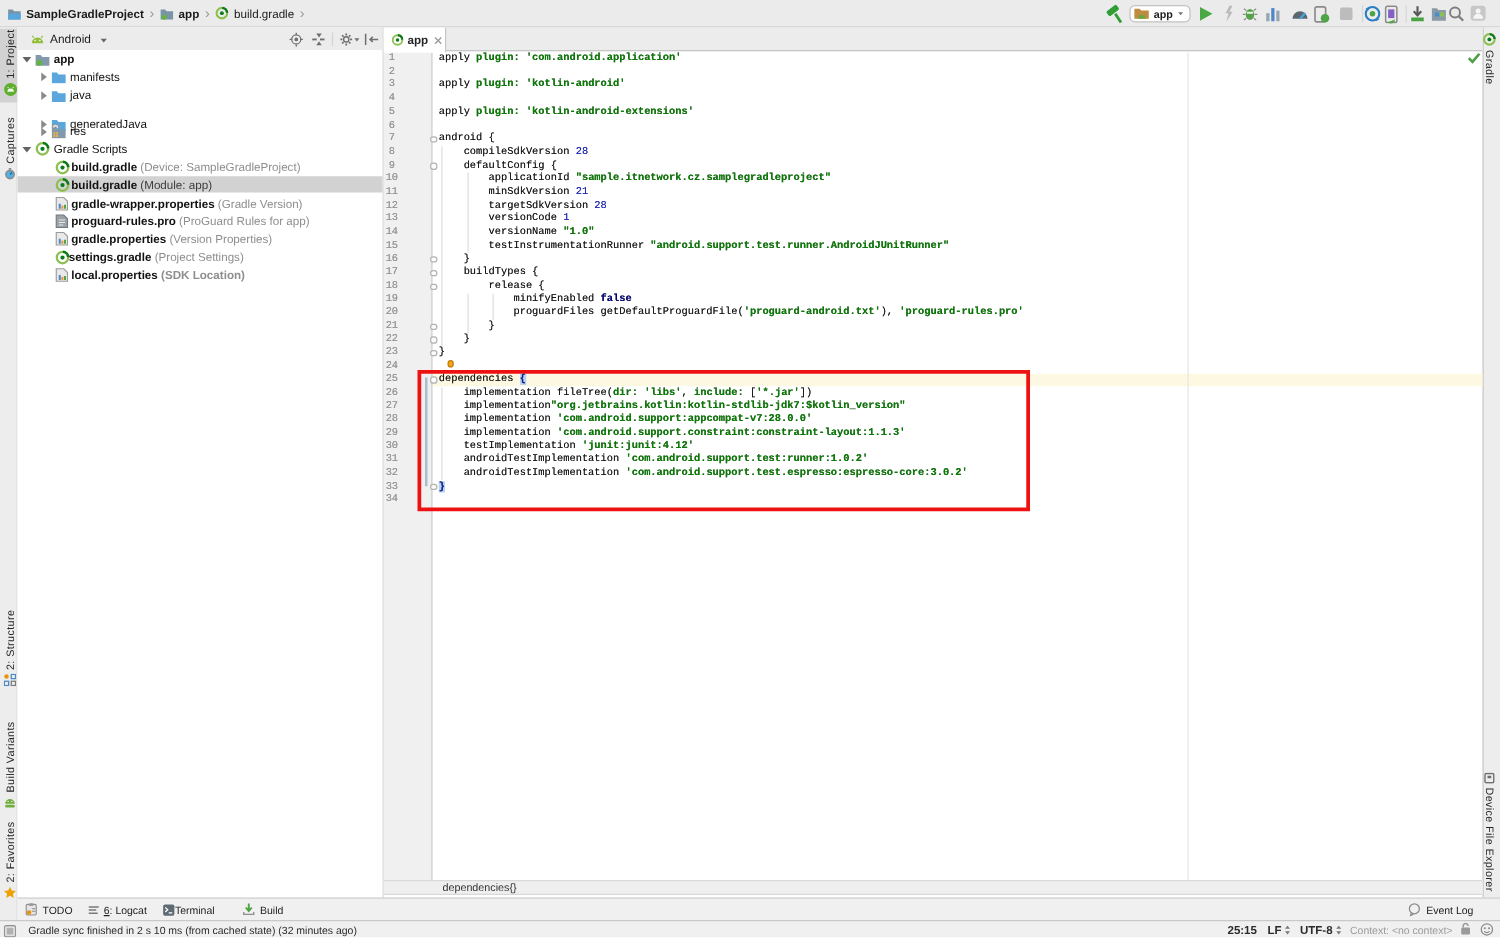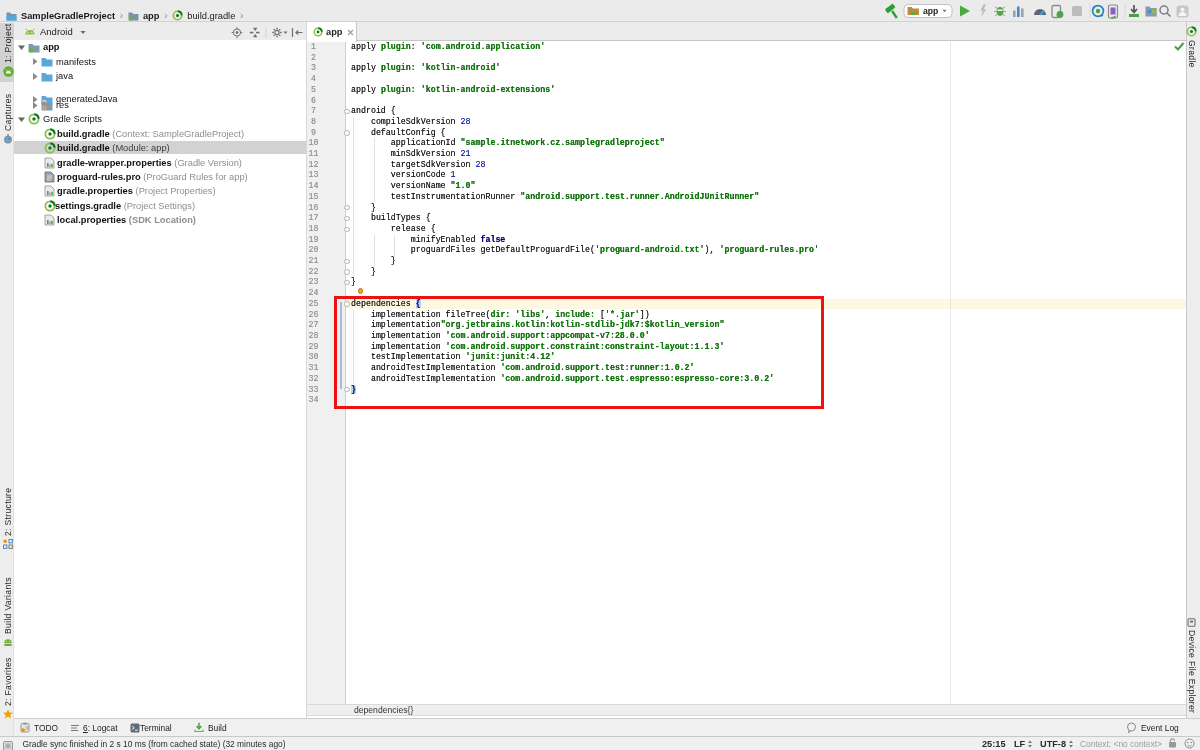--- a/index.html
+++ b/index.html
@@ -1,21 +1,21 @@
 <!DOCTYPE html>
 <html><head>
 <meta charset="utf-8">
 <style>
 *{margin:0;padding:0;box-sizing:border-box}
 html,body{width:1200px;height:750px;overflow:hidden}
 body{font-family:"Liberation Sans",sans-serif;position:relative;background:#fff;color:#1a1a1a}
 .abs{position:absolute}
 .mono{font-family:"Liberation Mono",monospace}
 #topbar{left:0;top:0;width:1200px;height:22px;background:#ebebeb;border-bottom:1px solid #d2d2d2}
-.crumb{position:absolute;top:0;height:21px;display:flex;align-items:flex-end;font-size:9.3px}
+.crumb{position:absolute;top:0;height:21px;display:flex;align-items:center;font-size:9.3px}
 #leftbar{left:0;top:22px;width:14px;height:714px;background:#ededed;border-right:1px solid #e0e0e0}
 #rightbar{left:1186px;top:22px;width:14px;height:714px;background:#ededed;border-left:1px solid #c9c9c9}
 .vlabL{position:absolute;transform-origin:0 0;transform:rotate(-90deg);display:flex;align-items:center;height:12px;font-size:8.6px;color:#262626;letter-spacing:.32px;white-space:nowrap}
 .vlabR{position:absolute;transform-origin:0 0;transform:rotate(90deg);display:flex;align-items:center;height:12px;font-size:8.6px;color:#262626;letter-spacing:.32px;white-space:nowrap}
 #panel{left:14px;top:22px;width:292px;height:697px;background:#ffffff}
 #phead{left:14px;top:22px;width:292px;height:18px;background:#ececec}
 #pdivider{left:306px;top:22px;width:1px;height:697px;background:#d8d8d8}
 .trow{position:absolute;left:14px;width:292px;height:14.4px;display:flex;align-items:center;font-size:9.3px;white-space:nowrap}
 .trow .nm{color:#111}
 .trow .b{font-weight:bold}
@@ -304,21 +304,21 @@
       <circle cx="6" cy="6" r="1.7" fill="#0a7d17"></circle>
     </svg>
 <span class="nm abs" style="left:29px">Gradle Scripts</span>
   </div>
 <div class="trow" style="top:126.7px">
 <svg class="abs" style="left:30px" width="12" height="12" viewBox="0 0 12 12">
       <circle cx="6" cy="6" r="4.6" fill="none" stroke="#8cbf4f" stroke-width="1.8"></circle>
       <path d="M6.3 1.4 A4.6 4.6 0 0 1 10.6 5.7" fill="none" stroke="#0d7a1a" stroke-width="2.1"></path>
       <circle cx="6" cy="6" r="1.7" fill="#0a7d17"></circle>
     </svg>
-<span class="nm b abs" style="left:43px">build.gradle <span class="gray" style="font-weight:normal">(Context: SampleGradleProject)</span></span>
+<span class="nm b abs" style="left:43px">build.gradle <span class="gray" style="font-weight:normal">(Device: SampleGradleProject)</span></span>
   </div>
 <div class="trow" style="top:141.1px">
 <svg class="abs" style="left:30px" width="12" height="12" viewBox="0 0 12 12">
       <circle cx="6" cy="6" r="4.6" fill="none" stroke="#8cbf4f" stroke-width="1.8"></circle>
       <path d="M6.3 1.4 A4.6 4.6 0 0 1 10.6 5.7" fill="none" stroke="#0d7a1a" stroke-width="2.1"></path>
       <circle cx="6" cy="6" r="1.7" fill="#0a7d17"></circle>
     </svg>
 <span class="nm b abs" style="left:43px">build.gradle <span style="font-weight:normal;color:#3d3d3d">(Module: app)</span></span>
   </div>
 <div class="trow" style="top:155.5px">
@@ -343,21 +343,21 @@
   </div>
 <div class="trow" style="top:184.3px">
 <svg class="abs" style="left:30px" width="11" height="12" viewBox="0 0 11 12">
       <path d="M1 1 h6 l3 3 v7 h-9 z" fill="#e9e9e9" stroke="#9b9b9b" stroke-width="0.9"></path>
       <g>
         <rect x="3" y="6" width="1.6" height="4" fill="#4a88c7"></rect>
         <rect x="5.1" y="7.5" width="1.6" height="2.5" fill="#e89633"></rect>
         <rect x="7.2" y="6.8" width="1.6" height="3.2" fill="#52a447"></rect>
       </g>
     </svg>
-<span class="nm b abs" style="left:43px">gradle.properties <span class="gray" style="font-weight:normal">(Project Properties)</span></span>
+<span class="nm b abs" style="left:43px">gradle.properties <span class="gray" style="font-weight:normal">(Version Properties)</span></span>
   </div>
 <div class="trow" style="top:198.7px">
 <svg class="abs" style="left:30px" width="12" height="12" viewBox="0 0 12 12">
       <circle cx="6" cy="6" r="4.6" fill="none" stroke="#8cbf4f" stroke-width="1.8"></circle>
       <path d="M6.3 1.4 A4.6 4.6 0 0 1 10.6 5.7" fill="none" stroke="#0d7a1a" stroke-width="2.1"></path>
       <circle cx="6" cy="6" r="1.7" fill="#0a7d17"></circle>
     </svg>
 <span class="nm b abs" style="left:41px">settings.gradle <span class="gray" style="font-weight:normal">(Project Settings)</span></span>
   </div>
 <div class="trow" style="top:213.1px">

